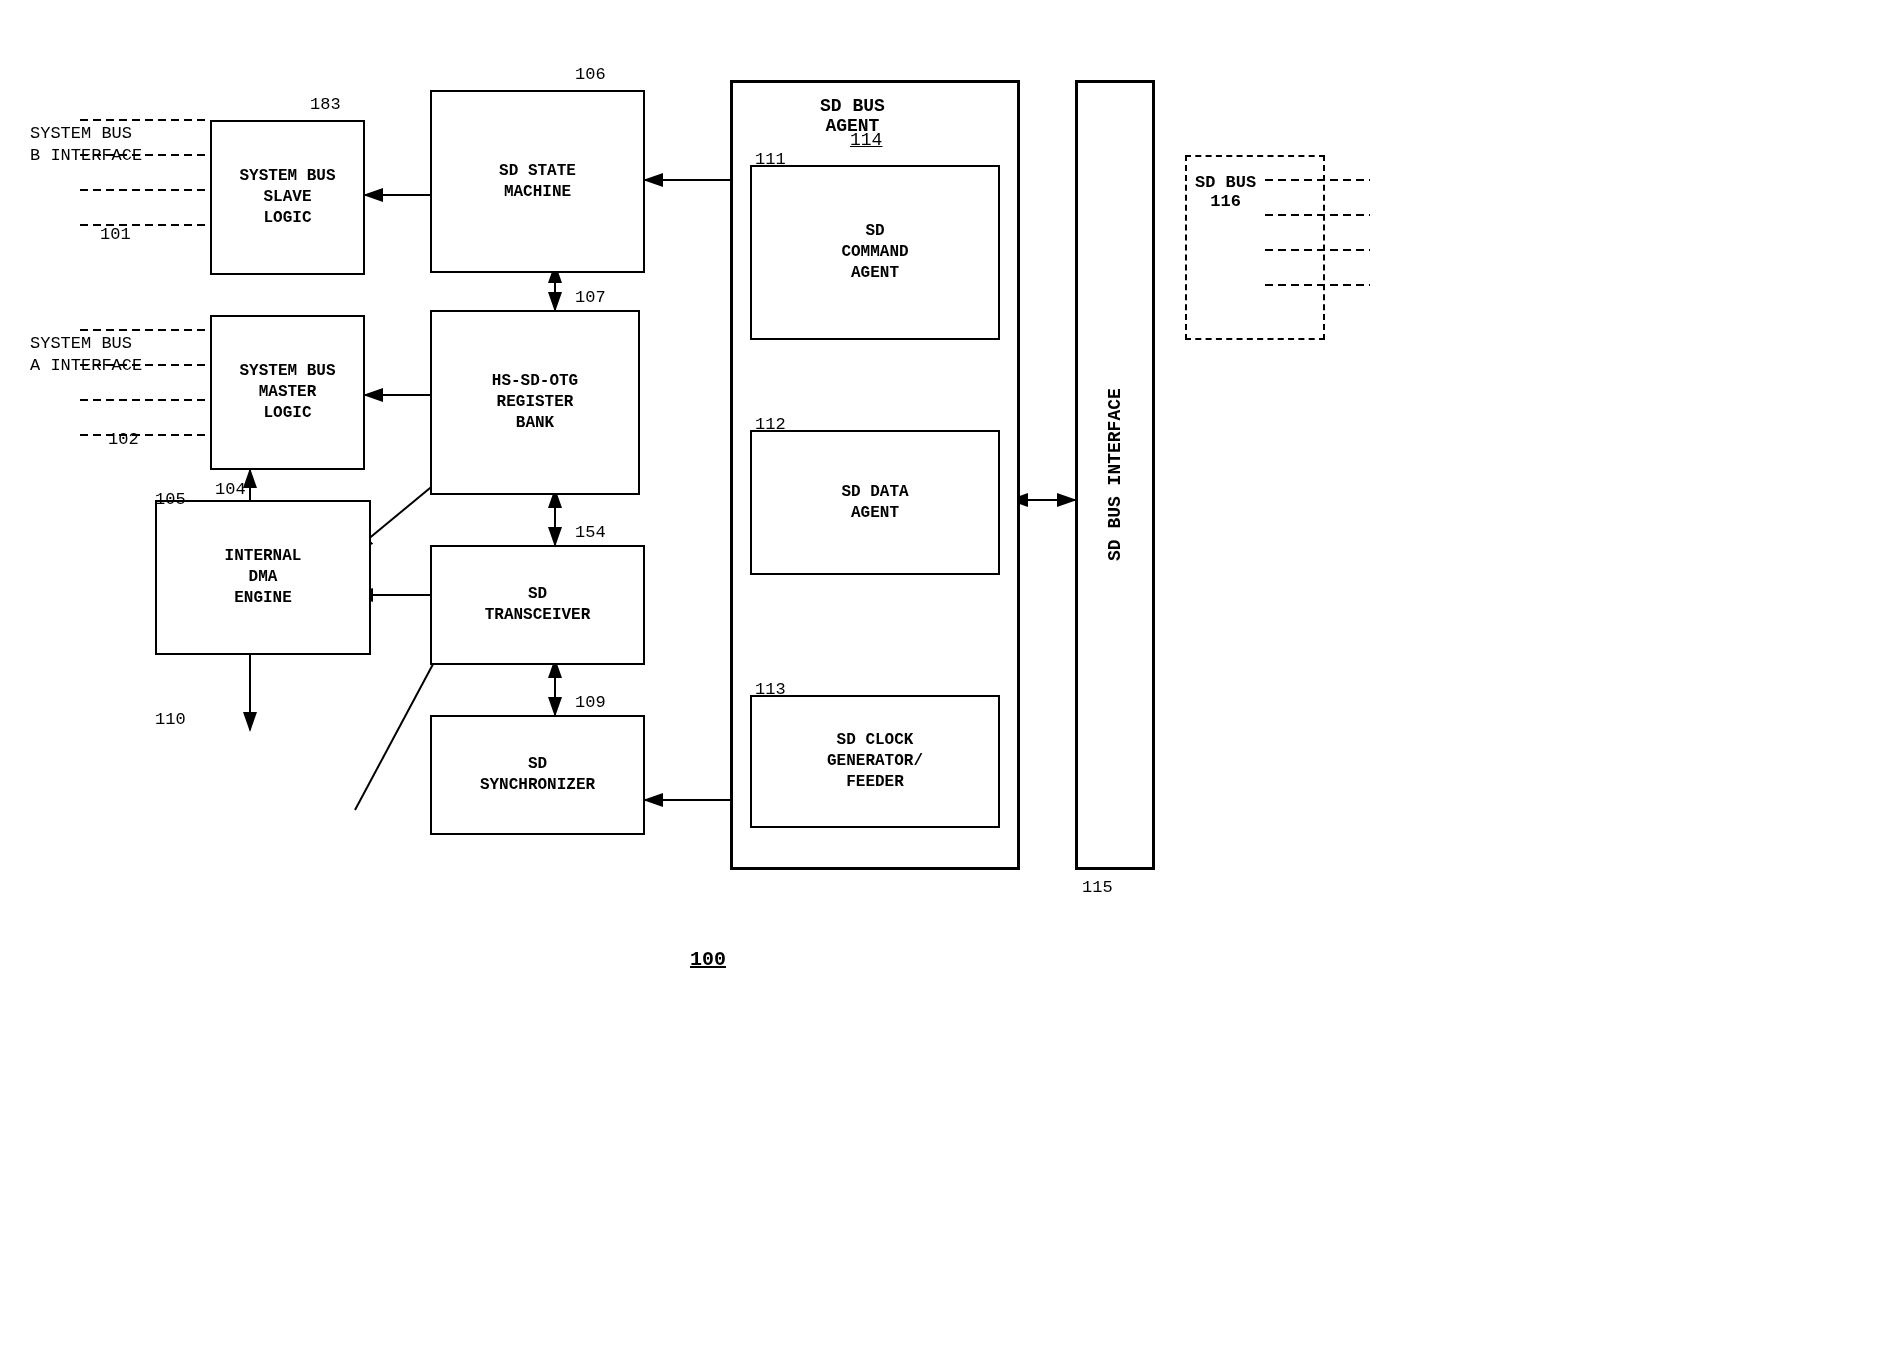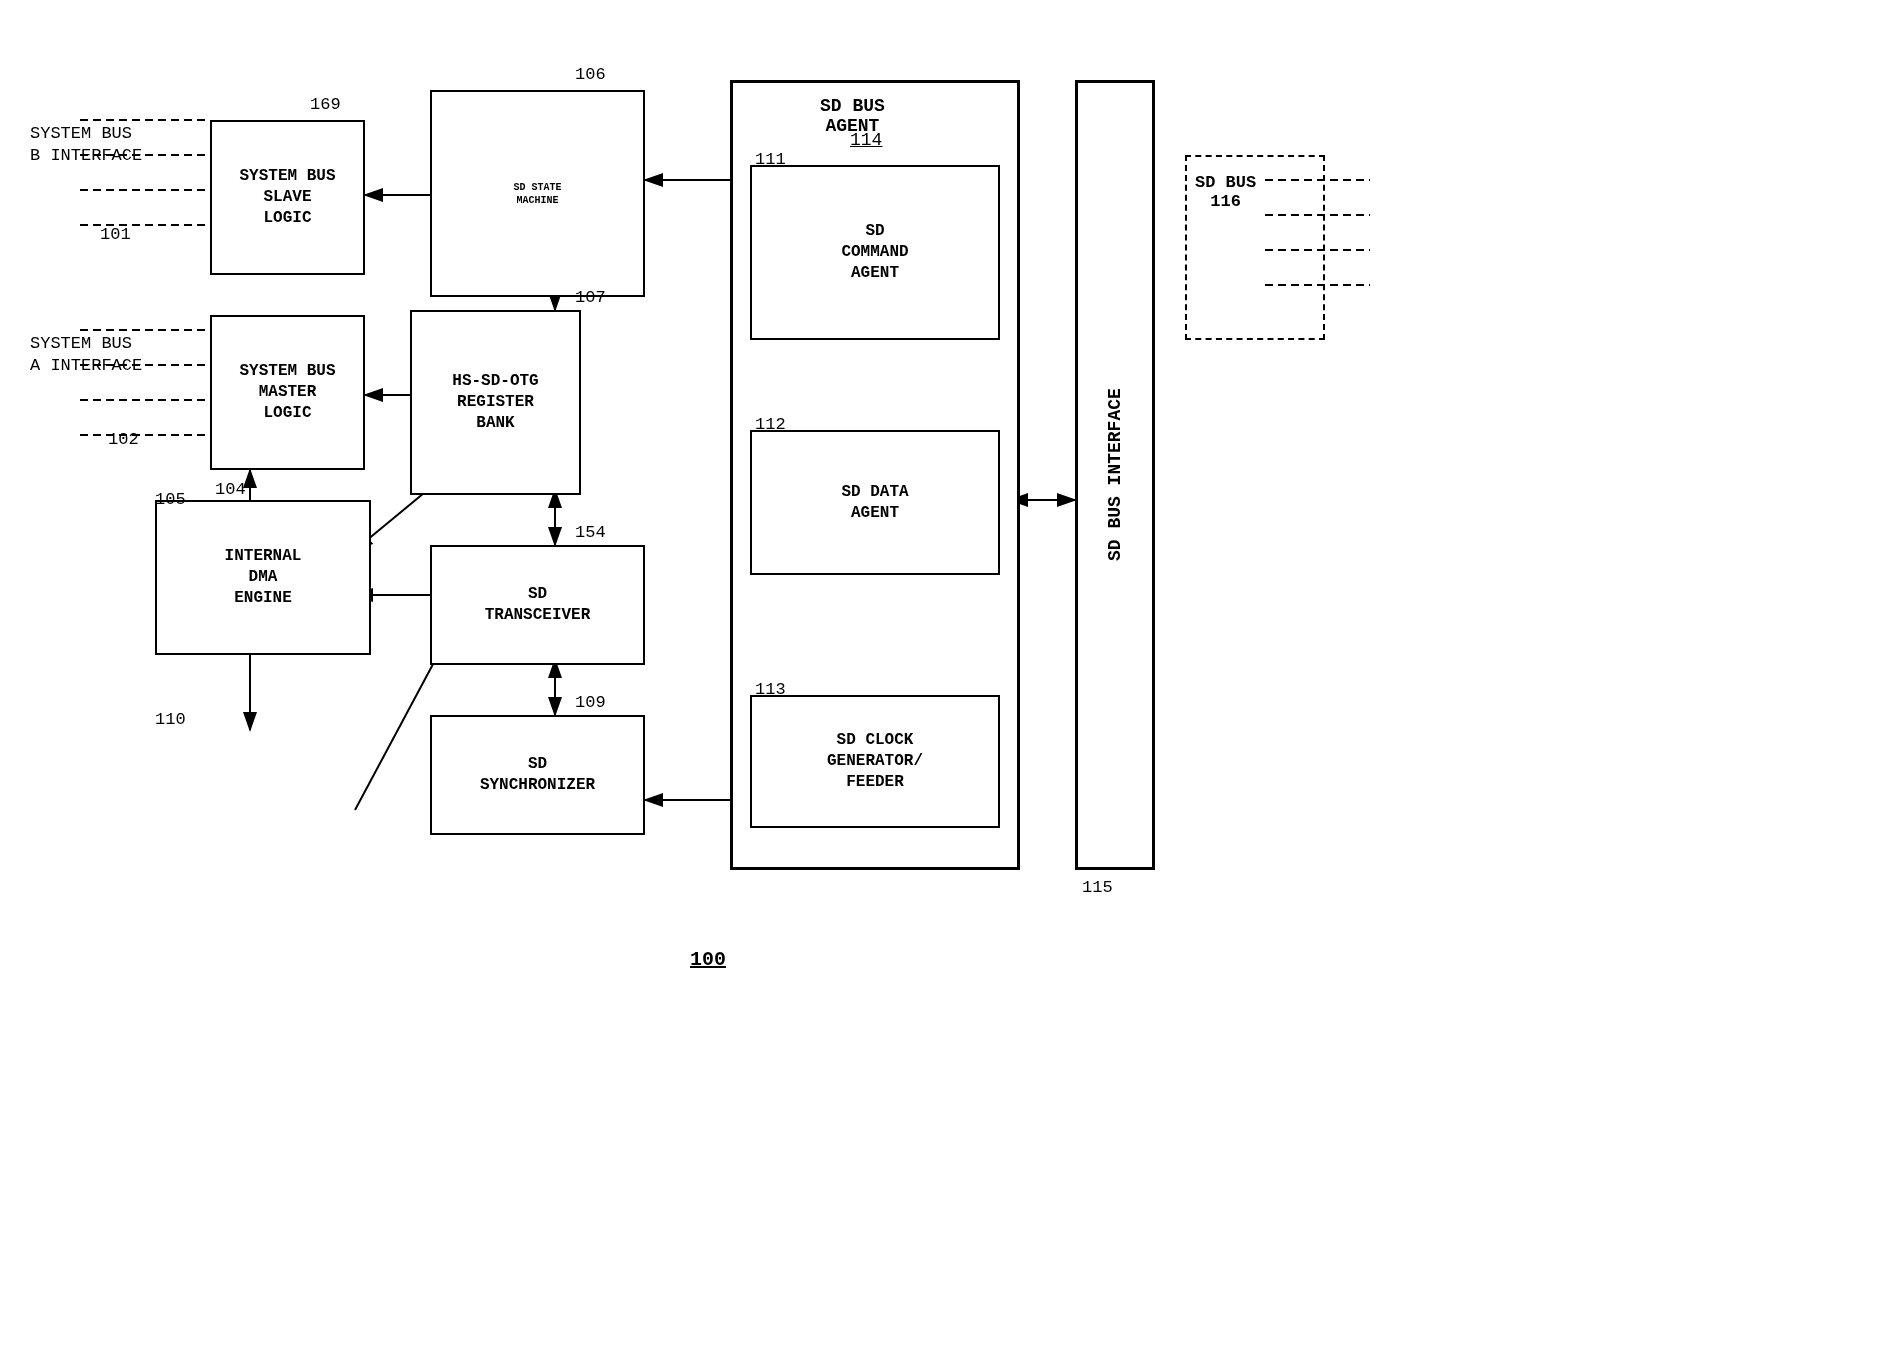--- a/index.html
+++ b/index.html
@@ -138,44 +138,44 @@
   <div class="ref-num" style="left:100px; top:225px;">101</div>
 
   <div class="label" style="left:30px; top:325px; text-align:left; font-size:17px; line-height:1.3;">SYSTEM BUS<br>A INTERFACE</div>
 
   <div class="ref-num" style="left:108px; top:430px;">102</div>
 
   <div class="block" style="left:210px; top:120px; width:155px; height:155px; font-size:16px;">
     <span>SYSTEM BUS<br>SLAVE<br>LOGIC</span>
   </div>
 
-  <div class="ref-num" style="left:310px; top:95px;">169</div>
+  <div class="ref-num" style="left:310px; top:95px;">183</div>
 
   <div class="block" style="left:210px; top:315px; width:155px; height:155px; font-size:16px;">
     <span>SYSTEM BUS<br>MASTER<br>LOGIC</span>
   </div>
 
   <div class="ref-num" style="left:215px; top:480px;">104</div>
 
   <div class="block" style="left:155px; top:500px; width:216px; height:155px; font-size:16px;">
     <span>INTERNAL<br>DMA<br>ENGINE</span>
   </div>
 
   <div class="ref-num" style="left:155px; top:490px;">105</div>
 
 
   <div class="ref-num" style="left:155px; top:710px;">110</div>
 
-  <div class="block" style="left:430px; top:90px; width:215px; height:207px; font-size:10px;">
+  <div class="block" style="left:430px; top:90px; width:215px; height:183px; font-size:16px;">
     <span>SD STATE<br>MACHINE</span>
   </div>
 
   <div class="ref-num" style="left:575px; top:65px;">106</div>
 
-  <div class="block" style="left:410px; top:310px; width:171px; height:185px; font-size:16px;">
+  <div class="block" style="left:430px; top:310px; width:210px; height:185px; font-size:16px;">
     <span>HS-SD-OTG<br>REGISTER<br>BANK</span>
   </div>
 
   <div class="ref-num" style="left:575px; top:288px;">107</div>
 
   <div class="block" style="left:430px; top:545px; width:215px; height:120px; font-size:16px;">
     <span>SD<br>TRANSCEIVER</span>
   </div>
 
   <div class="ref-num" style="left:575px; top:523px;">154</div>

